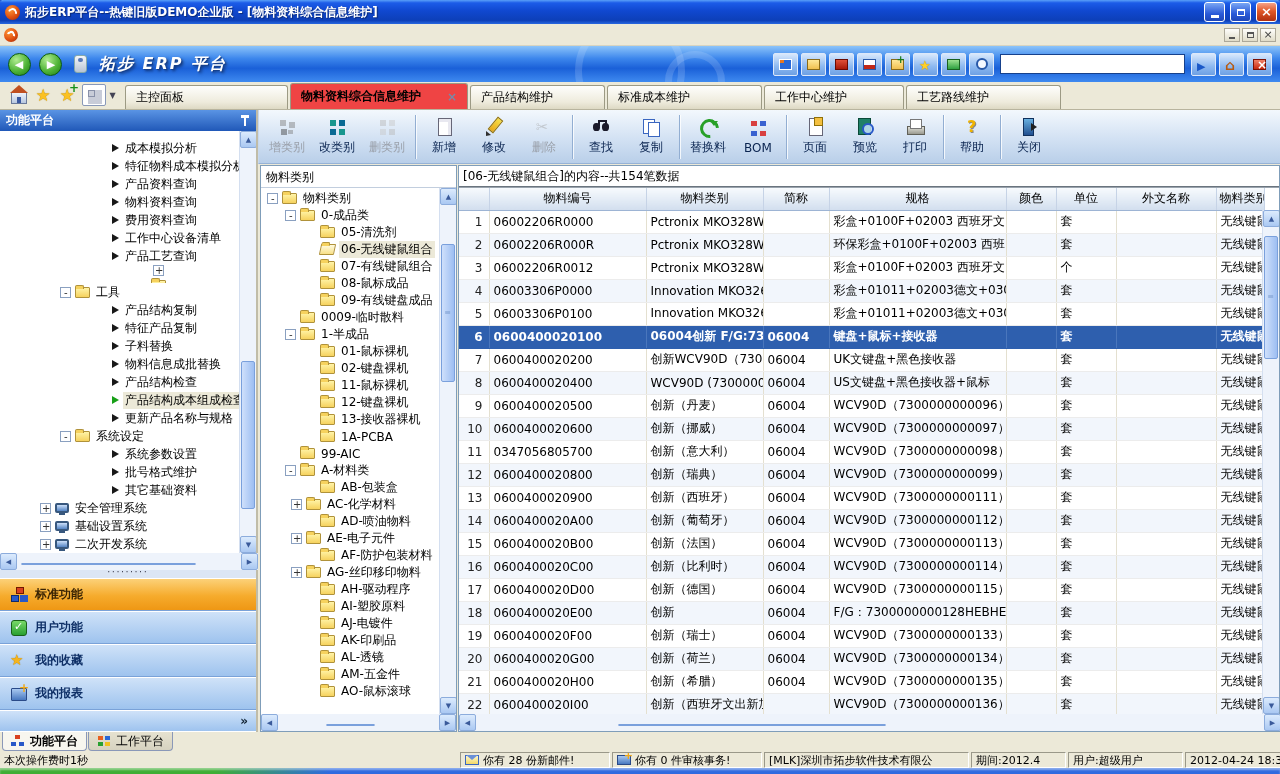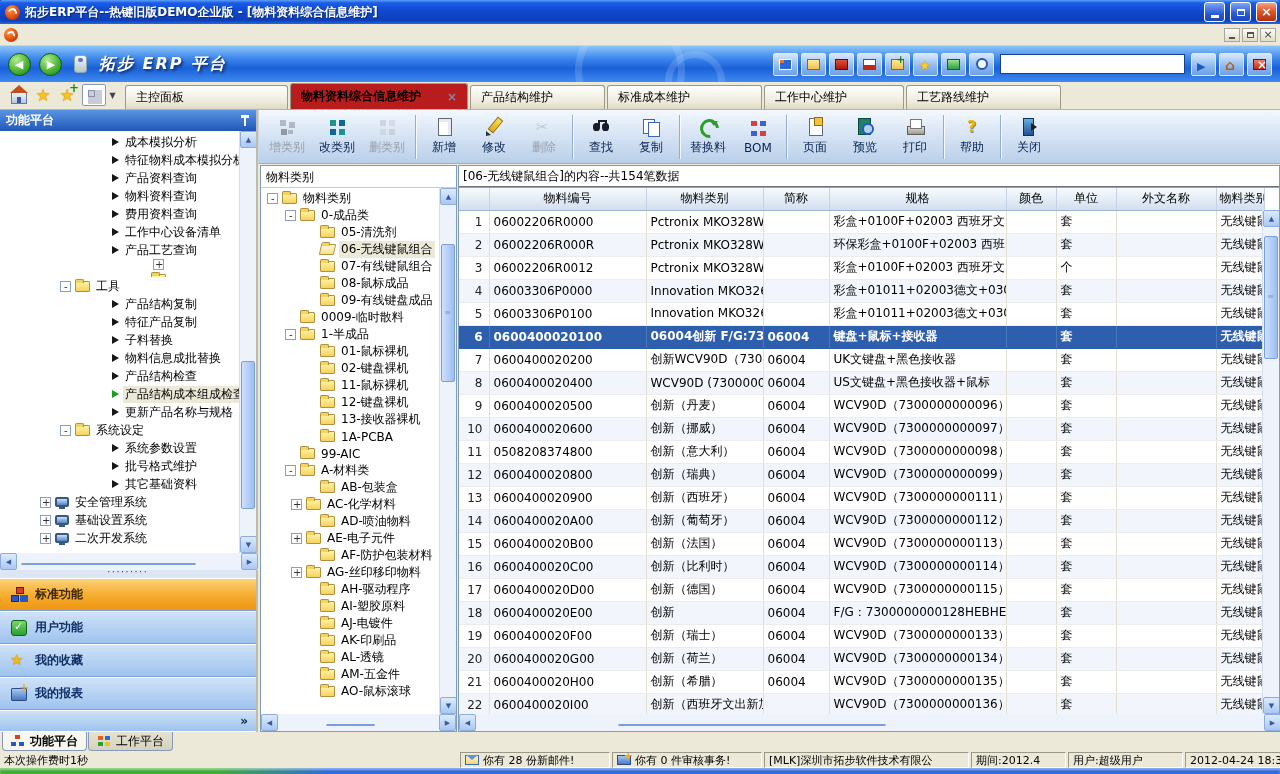--- a/index.html
+++ b/index.html
@@ -66,21 +66,21 @@
 .ic-star-add::before{content:"★";color:#fbc122;font-size:17px;text-shadow:0 0 1px #946c00}
 .ic-star-add::after{content:"+";position:absolute;right:-1px;top:-3px;color:#189018;font-weight:bold;font-size:12px}
 .ts-gridbtn{width:24px;height:22px;border:1px solid #8898b8;background:#fff;border-radius:2px;margin:0 0 3px 2px;position:relative}
 .ts-gridbtn::before{content:"";position:absolute;left:5px;top:5px;width:5px;height:5px;background:#c8ccd8;border:1px solid #8890a8;box-shadow:7px 0 0 #c8ccd8,0 7px 0 #c8ccd8,7px 7px 0 #c8ccd8}
 .ts-drop{width:13px;height:22px;margin:0 6px 3px 0;display:flex;align-items:center;justify-content:center;color:#445;font-size:8px}
 .ts-drop::after{content:"▼"}
 .ntabs{display:flex;align-items:flex-end;flex:1;overflow:hidden}
 .ntab{height:24px;border:1px solid #9c9a84;border-bottom:none;border-radius:3px 3px 0 0;background:linear-gradient(#fefefc,#eeebdc 70%,#ddd9c4);display:flex;align-items:center;padding:0 10px;margin-right:2px;white-space:nowrap;overflow:hidden}
 .ntab:nth-of-type(1){width:163px}.ntab:nth-of-type(3){width:135px}.ntab:nth-of-type(4){width:155px}
 .ntab:nth-of-type(5){width:140px}.ntab:nth-of-type(6){width:155px}
-.ntab.active{width:178px;background:#b91c1c;font-weight:bold;height:26px}
+.ntab.active{width:178px;background:#ef4444;font-weight:bold;height:26px}
 .tab-x{display:none;margin-left:auto;color:#7a8aa8;font-weight:bold}
 .ntab.active .tab-x{display:inline}
 .tab-x::after{content:"×"}
 
 .main{position:relative;height:622px;background:#ece9d8}
 
 .toolbar{position:absolute;left:258px;top:0;right:0;height:54px;display:flex;align-items:center;padding:2px 3px;
  background:linear-gradient(#f3f8fd,#d2e1f3 55%,#b9cfe9);border-bottom:1px solid #96b2d6;border-left:1px solid #c8d8ec}
 .tbtn{min-width:50px;height:48px;display:flex;flex-direction:column;align-items:center;justify-content:center;gap:2px;color:#0a2450;padding:0 4px;white-space:nowrap}
 .tbtn.disabled{color:#9aa0aa}
@@ -113,21 +113,21 @@
 .ico.i-help::before{content:"?";left:6px;top:0;font-size:16px;font-weight:bold;color:#f0b400;text-shadow:1px 1px 0 #888}
 .ico.i-close::before{left:5px;top:1px;width:9px;height:16px;background:linear-gradient(#68b0e0,#204f90);border:1px solid #10305c}
 .ico.i-close::after{left:13px;top:6px;border-left:6px solid #202020;border-top:4px solid transparent;border-bottom:4px solid transparent}
 
 .sidebar{position:absolute;left:0;top:0;width:258px;height:622px;background:#fff;border-right:2px solid #c0bca8;display:flex;flex-direction:column}
 .fp-head{height:21px;background:linear-gradient(#5a94e4,#2058b8);color:#fff;font-weight:bold;display:flex;align-items:center;padding:0 6px;flex:0 0 auto}
 .pin{margin-left:auto;width:10px;height:13px;position:relative}
 .pin::before{content:"";position:absolute;left:1px;top:1px;width:8px;height:3px;background:#fff}
 .pin::after{content:"";position:absolute;left:4px;top:4px;width:2px;height:8px;background:#fff}
 .s-tree{height:422px;overflow:hidden;position:relative;padding-top:2px}
-.s-tree-inner{position:absolute;left:0;top:2px;right:17px;overflow:hidden}
+.s-tree-inner{position:absolute;left:0;top:8px;right:17px;overflow:hidden}
 .titem{height:18px;display:flex;align-items:center;gap:4px;white-space:nowrap;overflow:hidden}
 .titem .lbl{padding:0 2px}
 .titem.active .lbl{background:#ece9d8}
 .exp{flex:0 0 auto;width:11px;height:11px;border:1px solid #8aa0c0;background:#fff;position:relative}
 .exp::after{position:absolute;left:1px;top:-1px;font-size:10px;line-height:11px;color:#333}
 .exp.exp-plus::after{content:"+"}
 .exp.exp-minus::after{content:"-";left:3px}
 .exp.exp-none{visibility:hidden}
 .tico{flex:0 0 auto;position:relative}
 .tico.ic-arrow{width:0;height:0;border-left:7px solid #181818;border-top:4px solid transparent;border-bottom:4px solid transparent}
@@ -868,21 +868,21 @@
                 <td>创新（挪威）</td>
                 <td>06004</td>
                 <td>WCV90D（7300000000097）</td>
                 <td></td>
                 <td>套</td>
                 <td></td>
                 <td>无线键鼠组合</td>
               </tr>
               <tr>
                 <td class="num">11</td>
-                <td>0508208374800</td>
+                <td>0347056805700</td>
                 <td>创新（意大利）</td>
                 <td>06004</td>
                 <td>WCV90D（7300000000098）</td>
                 <td></td>
                 <td>套</td>
                 <td></td>
                 <td>无线键鼠组合</td>
               </tr>
               <tr>
                 <td class="num">12</td>

